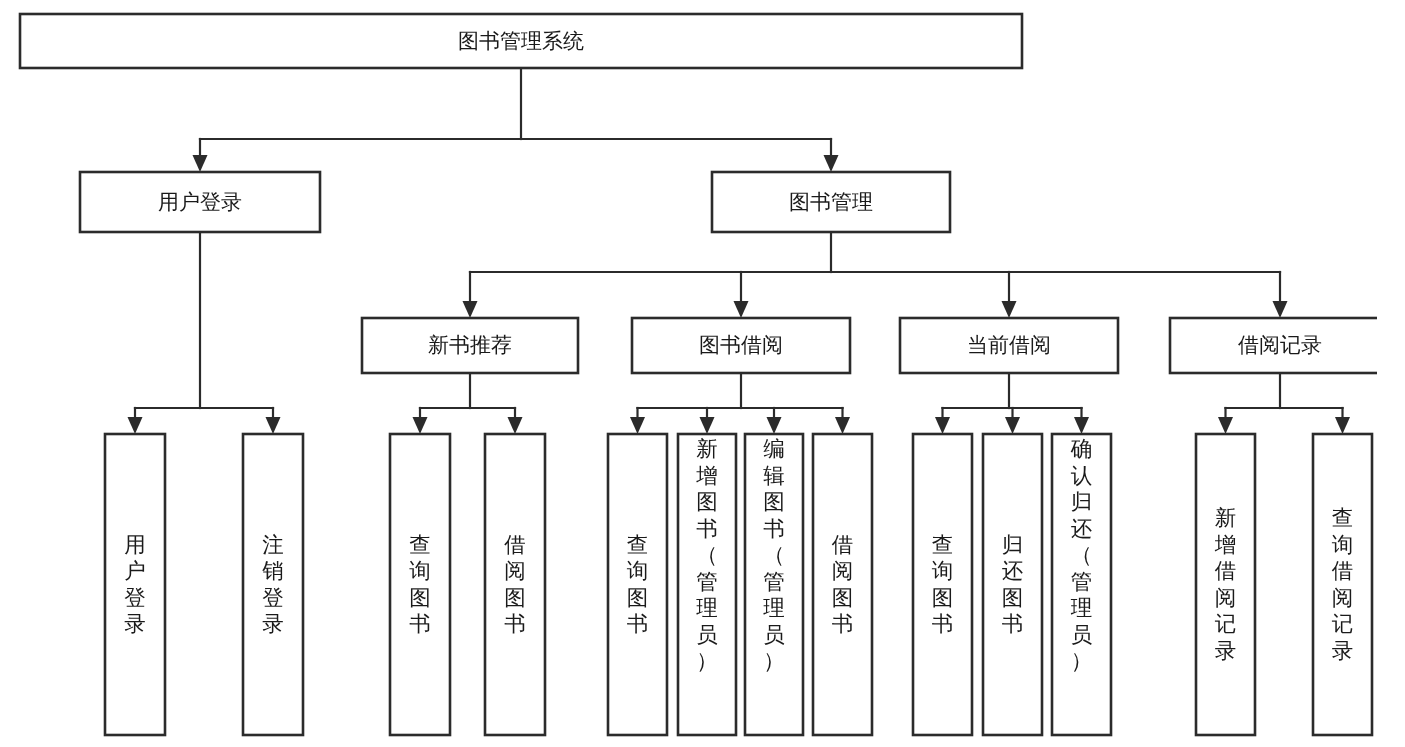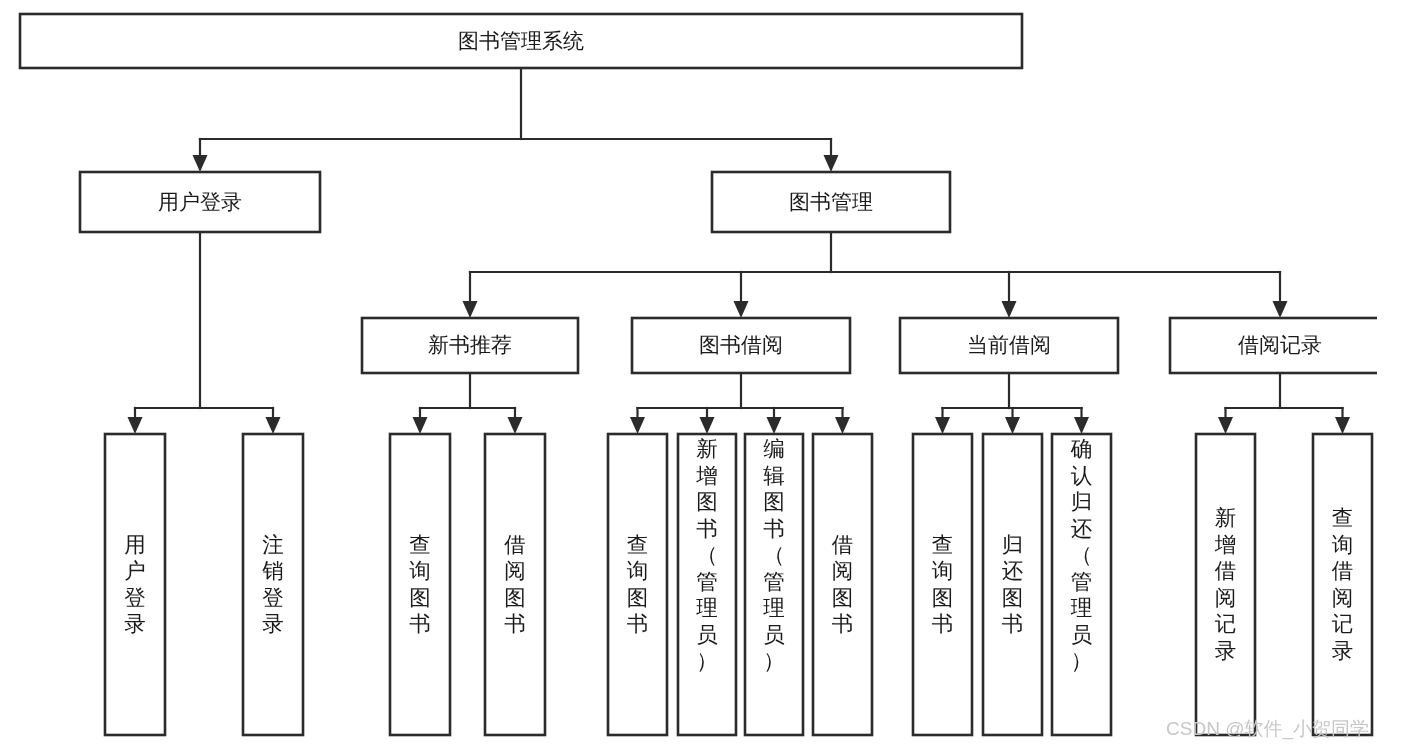--- a/index.html
+++ b/index.html
@@ -244,14 +244,13 @@
         <g>
           <text x="1342.5" y="525" class="leaf-label">查</text>
           <text x="1342.5" y="551.5" class="leaf-label">询</text>
           <text x="1342.5" y="578" class="leaf-label">借</text>
           <text x="1342.5" y="604.5" class="leaf-label">阅</text>
           <text x="1342.5" y="631" class="leaf-label">记</text>
           <text x="1342.5" y="657.5" class="leaf-label">录</text>
         </g>
       </g>
   </svg>
-  <div class="watermark-text">CSDN @软件_小贺同学</div>
 </div>
 
 </body></html>

